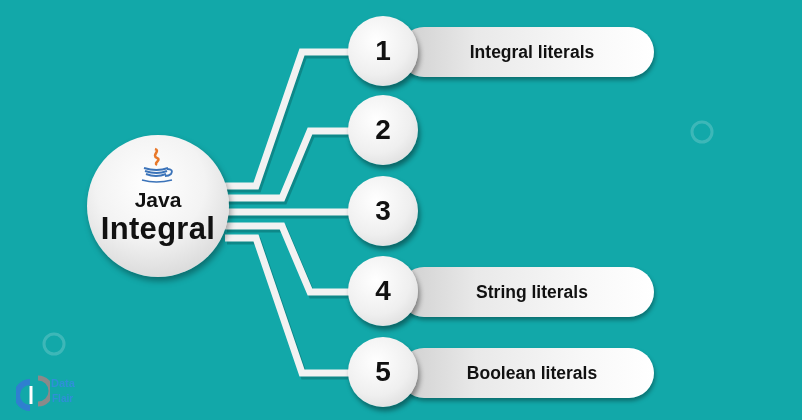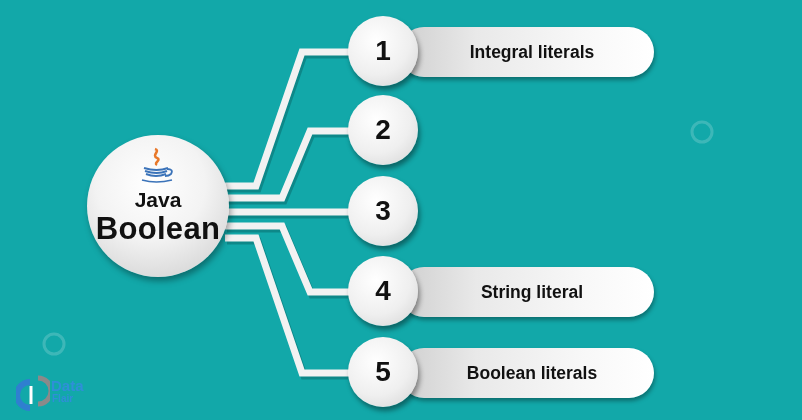--- a/index.html
+++ b/index.html
@@ -17,21 +17,21 @@
           background:linear-gradient(90deg, #cfcfcf 0%, #e9e9e9 30%, #f7f7f7 70%, #ffffff 100%);
           box-shadow: 1px 3px 4px rgba(0,0,0,0.35); border-radius:25px 26px 26px 25px; }
   .pill .label { position:absolute; left:10px; right:0; top:0; height:56px; line-height:50px; text-align:center;
                  font-weight:bold; font-size:17.5px; color:#111; white-space:nowrap; }
   .num { position:absolute; left:0; top:3px; width:70px; height:70px; border-radius:50%;
          background:radial-gradient(circle at 40% 35%, #ffffff 0%, #efefef 55%, #d2d2d2 100%);
          box-shadow: 2px 4px 5px rgba(0,0,0,0.4); }
   .num span { position:absolute; left:0; width:70px; top:0; height:70px; line-height:70px; text-align:center; font-weight:bold; font-size:28px; color:#111; }
   .wm { position:absolute; opacity:0.18; }
   .logo { position:absolute; left:16px; top:374px; width:72px; height:40px; }
-  .logo .t1 { position:absolute; left:35px; top:3px; font-size:15px; font-weight:bold; color:#2f8fd8; }
+  .logo .t1 { position:absolute; left:35px; top:3px; font-size:11px; font-weight:bold; color:#2f8fd8; }
   .logo .t2 { position:absolute; left:36px; top:19px; font-size:10px; font-weight:bold; color:#2f8fd8; }
 </style>
 </head>
 <body>
 
 <div class="canvas">
 
   <svg class="connectors" width="802" height="420">
     <g fill="none" stroke-linejoin="miter">
 
@@ -55,21 +55,21 @@
   <div class="hub">
     <svg class="cup" viewBox="0 0 40 38">
       <path d="M18 2 C24 4, 14 8, 20 11 C25 13, 16 16, 20 18" stroke="#e8782a" stroke-width="2.5" fill="none"></path>
       <path d="M7 21 Q20 25 31 21" stroke="#3b73b9" stroke-width="2" fill="none"></path>
       <path d="M8 24 Q20 28 30 24" stroke="#3b73b9" stroke-width="2" fill="none"></path>
       <path d="M9 27 Q19 31 29 27" stroke="#3b73b9" stroke-width="2" fill="none"></path>
       <path d="M30 22 Q37 22 34 27 Q32 29 28 29" stroke="#3b73b9" stroke-width="1.8" fill="none"></path>
       <path d="M5 33 Q19 37 35 33" stroke="#3b73b9" stroke-width="1.6" fill="none"></path>
     </svg>
     <div class="java">Java</div>
-    <div class="lit">Boolean</div>
+    <div class="lit">Integral</div>
   </div>
 
   <div class="row" style="top:13px;">
     <div class="pill">
       <div class="label">Integral literals</div>
     </div>
     <div class="num">
         <span>1</span>
       </div>
   </div>
@@ -81,21 +81,21 @@
   </div>
 
   <div class="row" style="top:173px;">
     <div class="num">
         <span>3</span>
       </div>
   </div>
 
   <div class="row" style="top:253px;">
     <div class="pill">
-      <div class="label">String literal</div>
+      <div class="label">String literals</div>
     </div>
     <div class="num">
         <span>4</span>
       </div>
   </div>
 
   <div class="row" style="top:334px;">
     <div class="pill">
       <div class="label">Boolean literals</div>
     </div>

